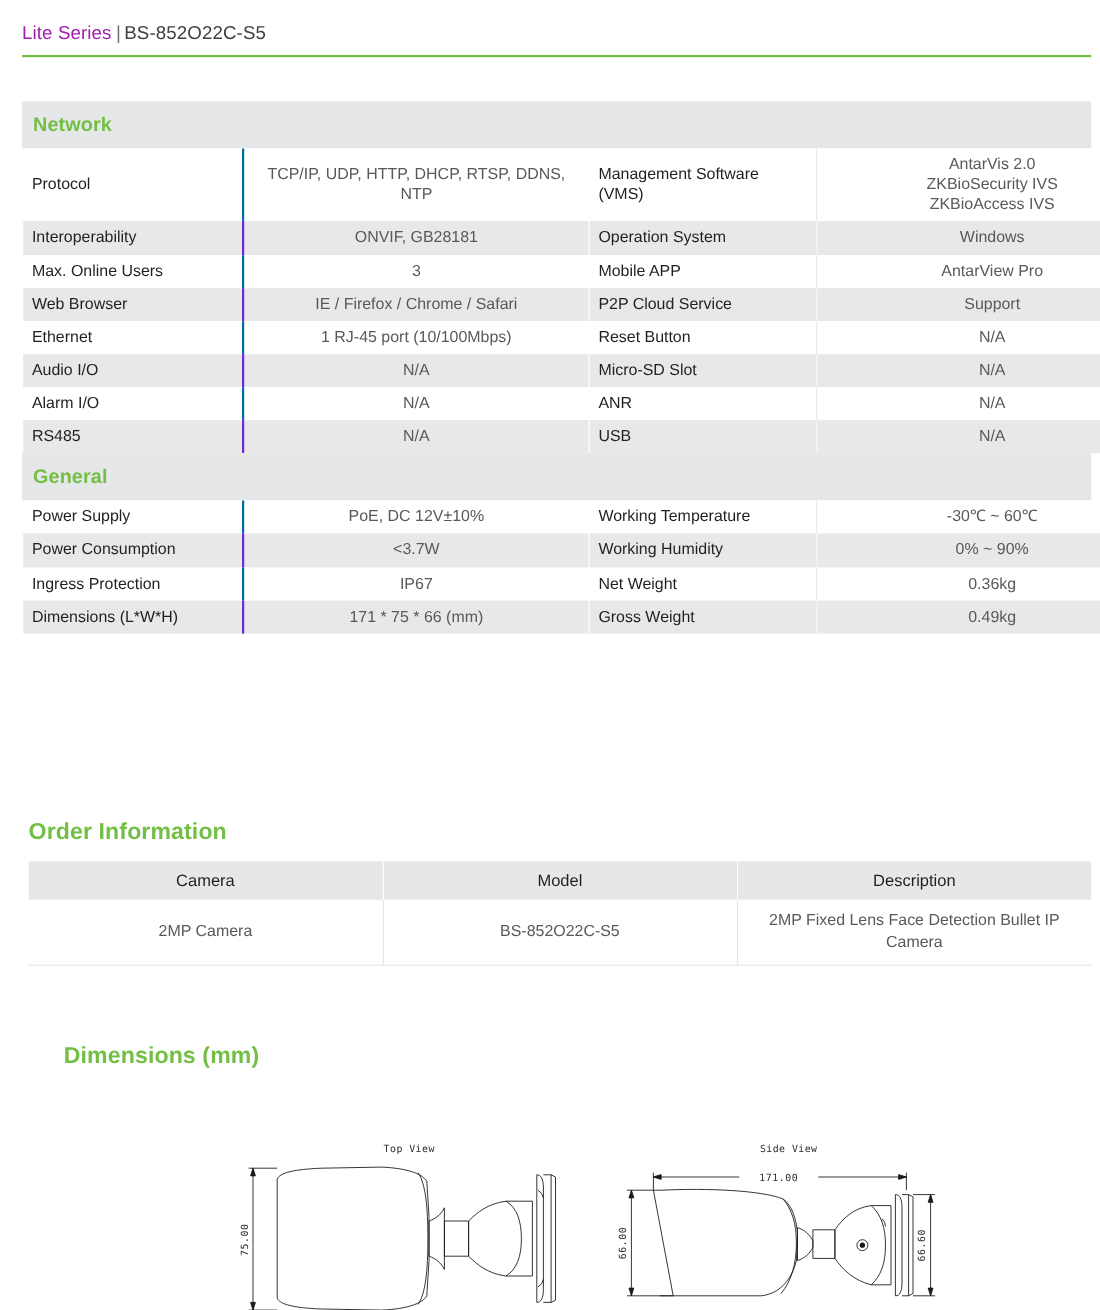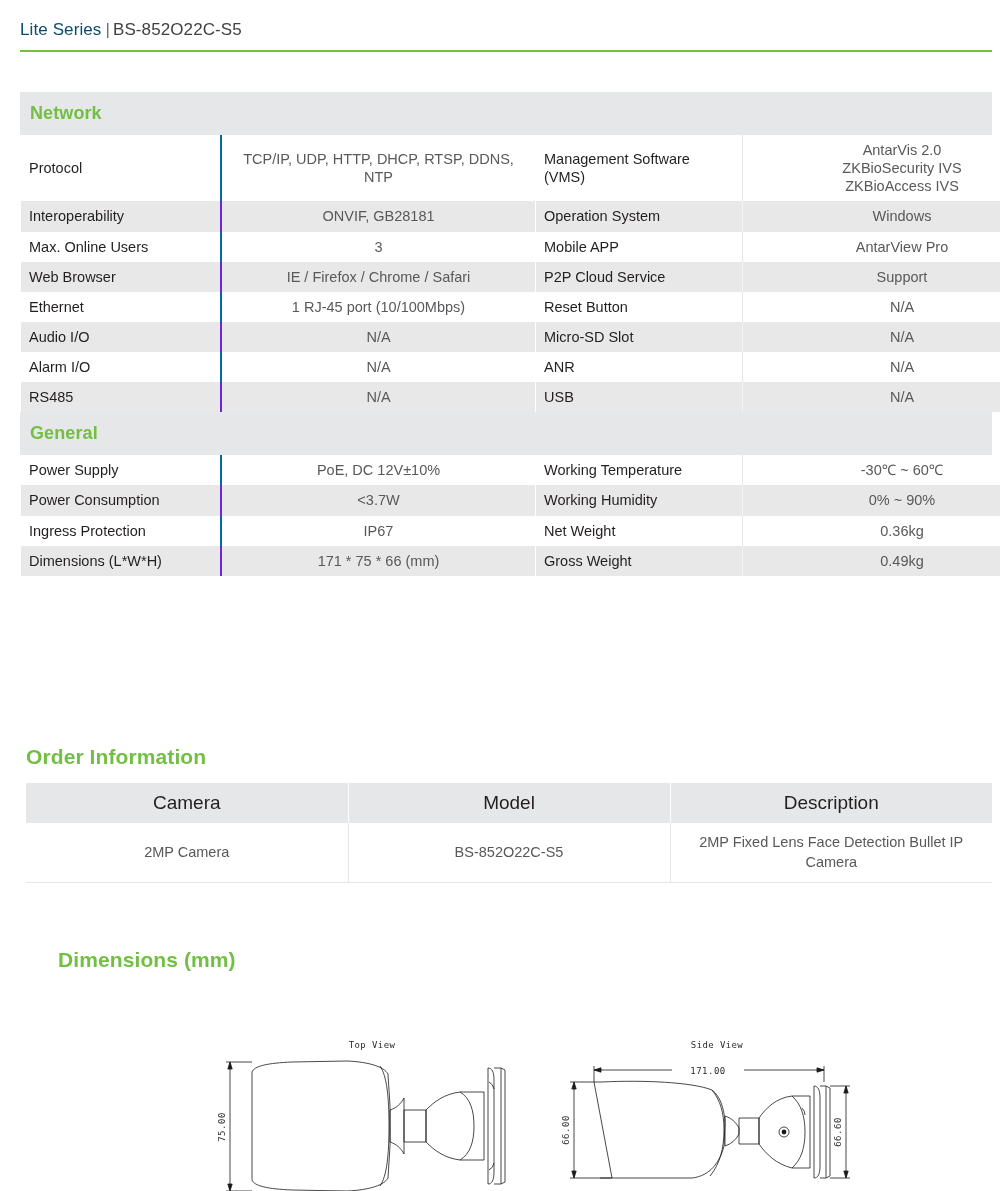--- a/index.html
+++ b/index.html
@@ -25,21 +25,21 @@
     box-sizing: border-box;
   }
   .page-header .title-line {
     position: absolute;
     left: 20px;
     top: 20px;
     font-size: 17px;
     letter-spacing: .1px;
     white-space: nowrap;
   }
-  .brand-green { color: #0c4a6e; }
+  .brand-green { color: #a21caf; }
   .brand-sep {
     color: #6d6e71;
     margin: 0 3px 0 4px;
     font-weight: 300;
   }
   .model-dark { color: #414042; }
   .header-rule {
     position: absolute;
     left: 20px;
     top: 50px;
@@ -124,21 +124,21 @@
     margin: 0 0 14px 6px;
   }
   table.order {
     width: 966px;
     margin-left: 6px;
     border-collapse: collapse;
     table-layout: fixed;
   }
   table.order th {
     background: #e6e7e8;
-    font-size: 19px;
+    font-size: 15px;
     font-weight: normal;
     color: #231f20;
     text-align: center;
     padding: 9px 6px;
     border-right: 1px solid #ffffff;
   }
   table.order th:last-child { border-right: none; }
   table.order td {
     background: #ffffff;
     font-size: 14.5px;

